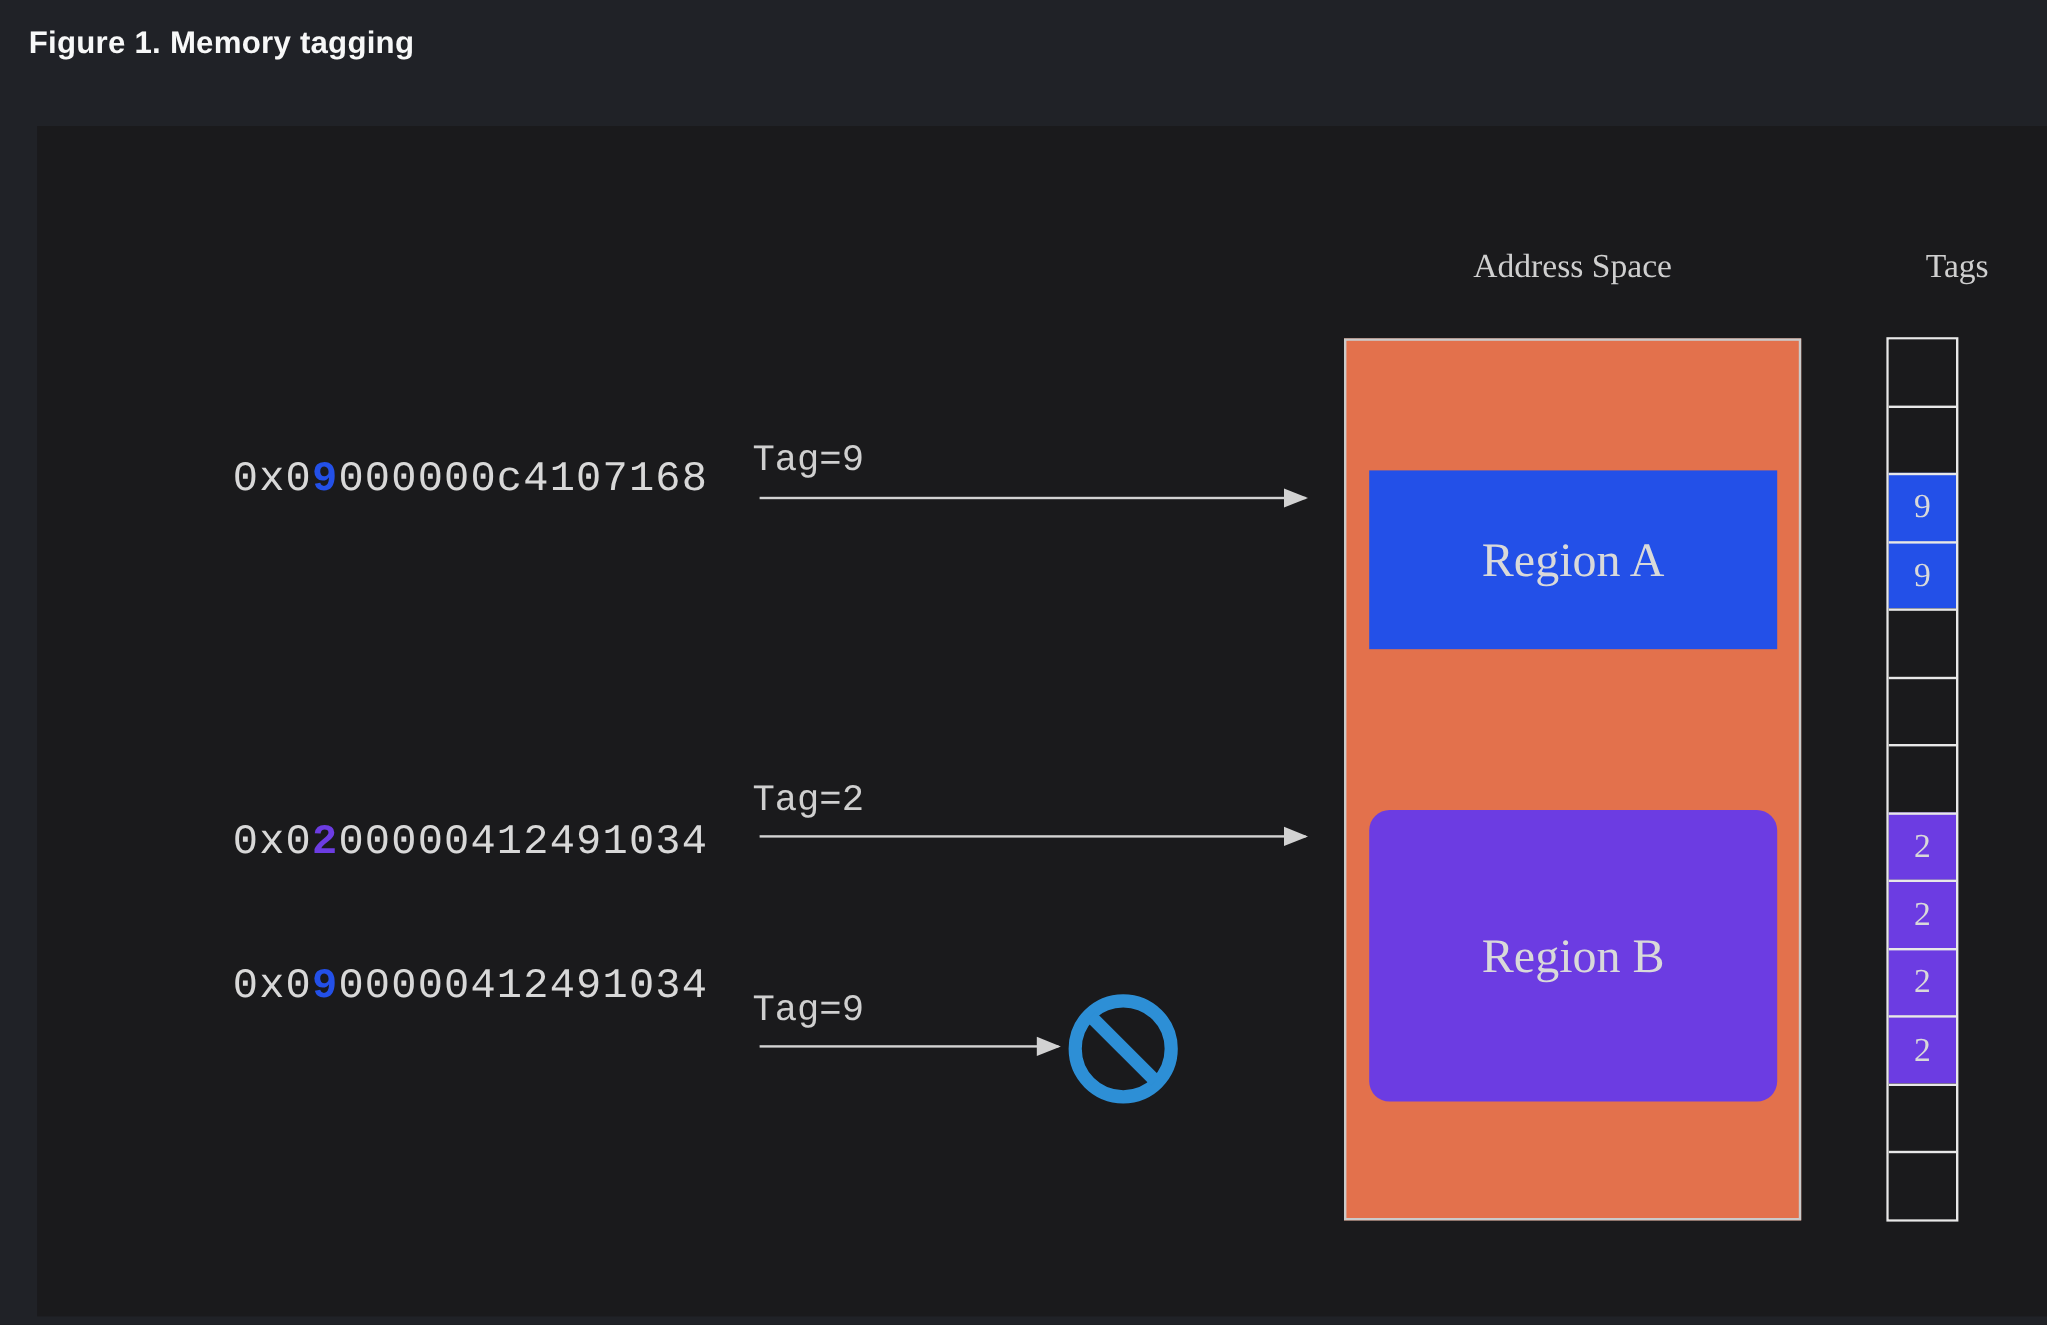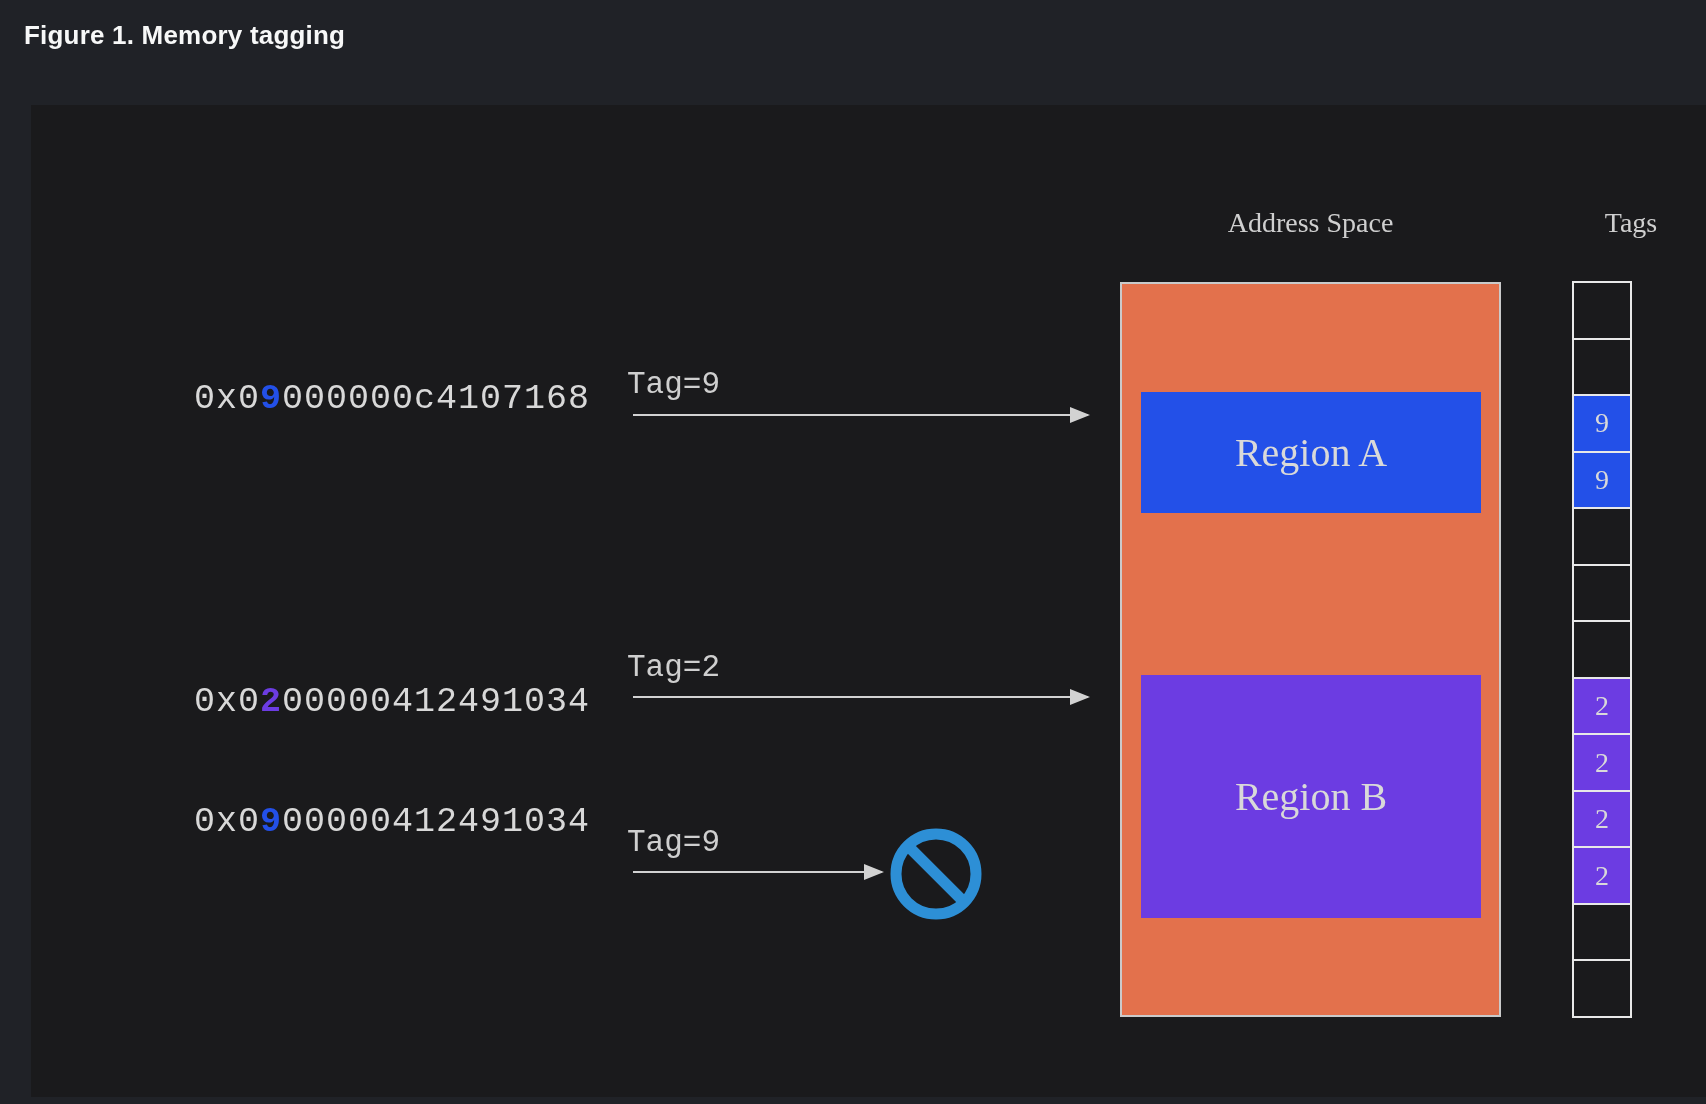--- a/index.html
+++ b/index.html
@@ -68,22 +68,22 @@
 
   .addrspace{
     position:absolute;left:1120px;top:282px;width:381px;height:735px;
     background:var(--accent-orange);border:2px solid var(--orange-border);
   }
   .region{
     position:absolute;left:1141px;width:340px;
     display:flex;align-items:center;justify-content:center;
     font-family:"Liberation Serif",serif;font-size:40px;color:var(--region-label);
   }
-  .region-a{top:392px;height:121px;background:var(--accent-blue);}
-  .region-b{top:675px;height:243px;background:var(--accent-purple);}
+  .region-a{top:392px;height:149px;background:var(--accent-blue);}
+  .region-b{top:675px;height:243px;background:var(--accent-purple);border-radius:17px;}
 
   .tagcol{
     position:absolute;left:1572px;top:281px;width:60px;height:737px;
     border:2px solid var(--cell-border);
     display:flex;flex-direction:column;
   }
   .tcell{
     flex:1;background:var(--panel-bg);
     border-top:2px solid var(--cell-border);
     display:flex;align-items:center;justify-content:center;

